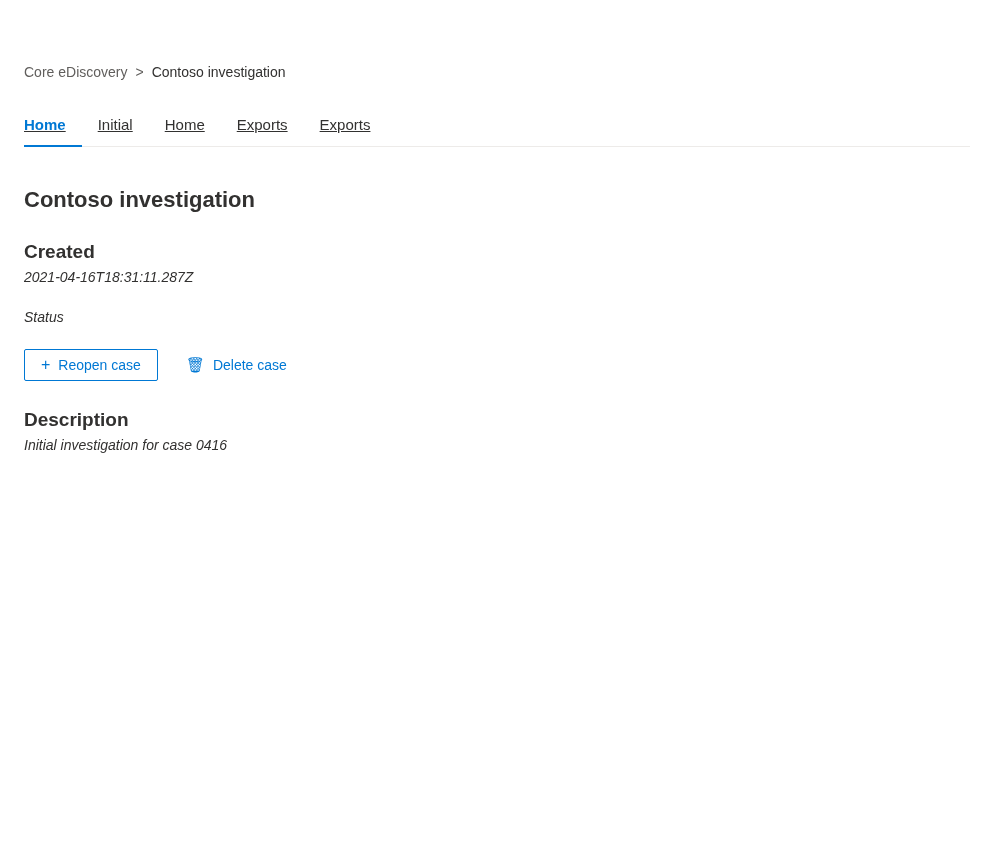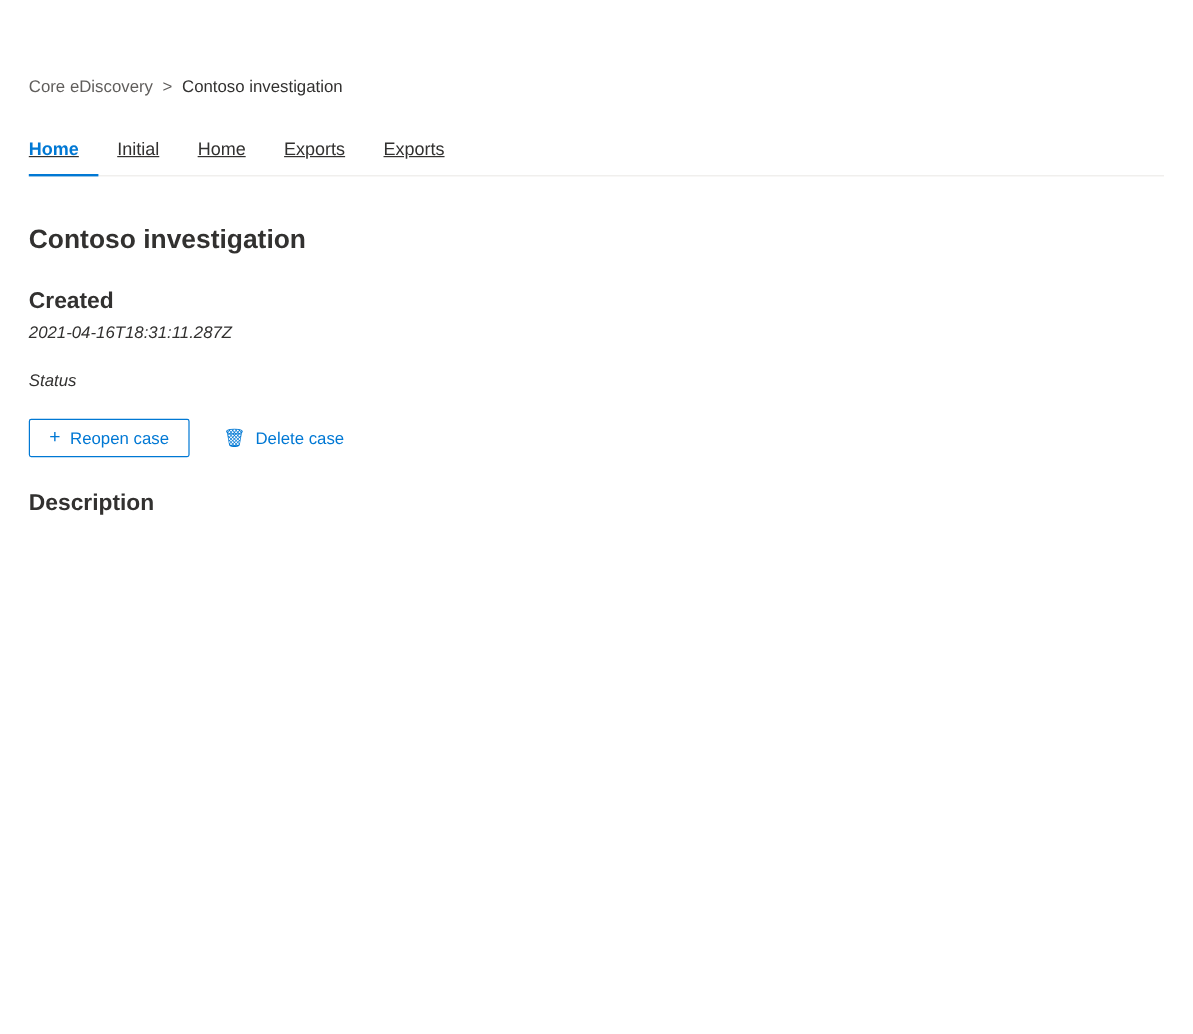--- a/index.html
+++ b/index.html
@@ -187,16 +187,17 @@
         <span>Reopen case</span>
       </button>
       <button class="btn-delete">
         <span class="icon-trash">🗑</span>
         <span>Delete case</span>
       </button>
     </div>
 
     <div class="field-group">
       <div class="field-label">Description</div>
+      <div class="field-value">Initial investigation for case 0416</div>
     </div>
 
   </div>
 </div>
 
 </body></html>

